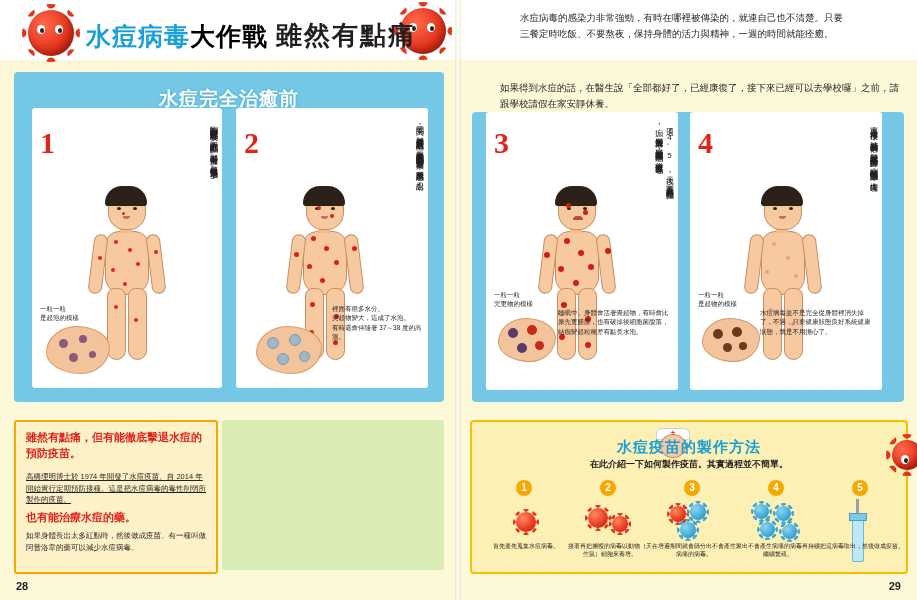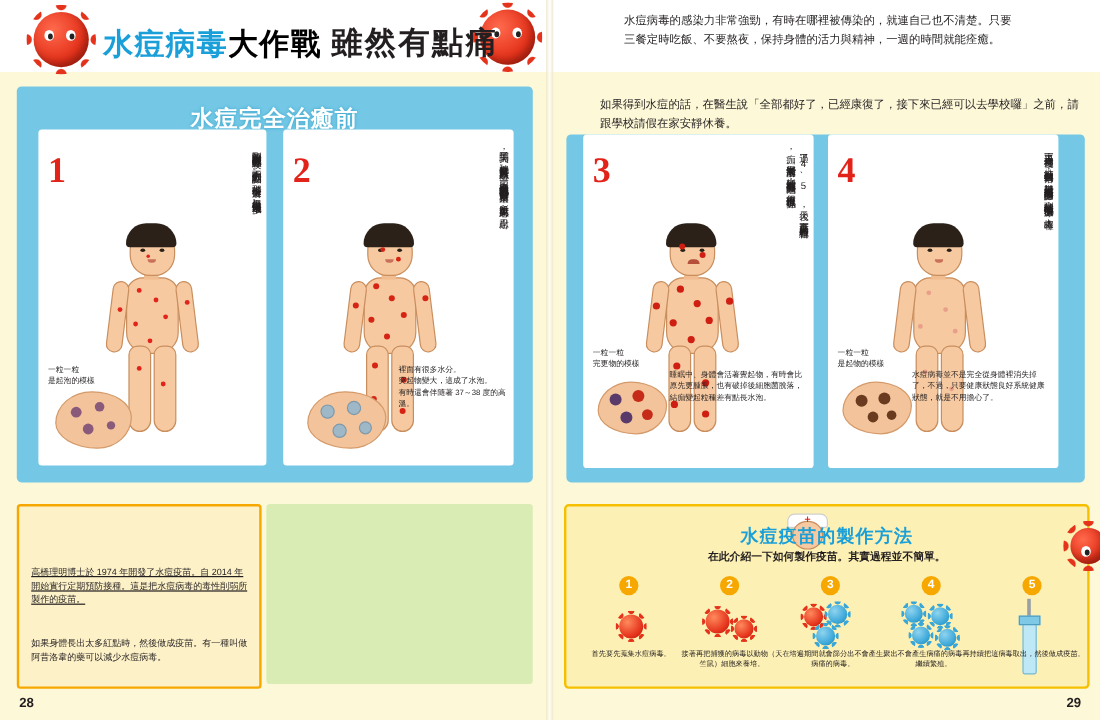--- a/index.html
+++ b/index.html
@@ -310,21 +310,23 @@
 是起物的模樣</div>
     <div class="blob" style="left:12px;top:206px;width:56px;height:42px;">
       <div class="dot" style="left:10px;top:10px;width:10px;height:10px;background:#6b3b20;"></div>
       <div class="dot" style="left:29px;top:8px;width:10px;height:10px;background:#6b3b20;"></div>
       <div class="dot" style="left:20px;top:24px;width:9px;height:9px;background:#6b3b20;"></div>
       <div class="dot" style="left:36px;top:23px;width:8px;height:8px;background:#6b3b20;"></div>
     </div>
   </div>
 
   <div class="orange-box">
+    <div class="orange-h" style="top:8px;">雖然有點痛，但有能徹底擊退水痘的預防疫苗。</div>
     <div class="orange-p" style="top:49px;text-decoration:underline;">高橋理明博士於 1974 年開發了水痘疫苗。自 2014 年開始實行定期預防接種。這是把水痘病毒的毒性削弱所製作的疫苗。</div>
+    <div class="orange-h" style="top:88px;">也有能治療水痘的藥。</div>
     <div class="orange-p" style="top:108px;">如果身體長出太多紅點時，然後做成疫苗。有一種叫做阿昔洛韋的藥可以減少水痘病毒。</div>
   </div>
 
   <div class="green-box">
   </div>
 
   <div class="yellow-box">
     <div class="doctor">
       <div class="doc-hat"></div>
         <div class="doc-face"></div>

